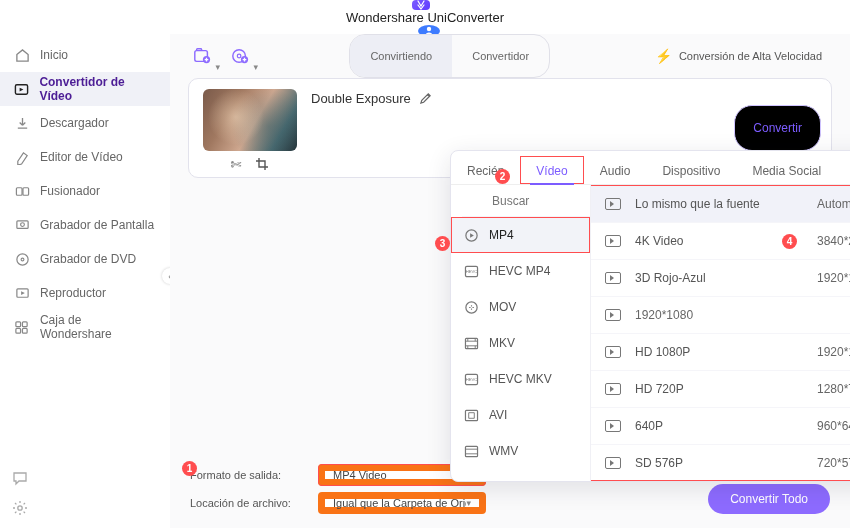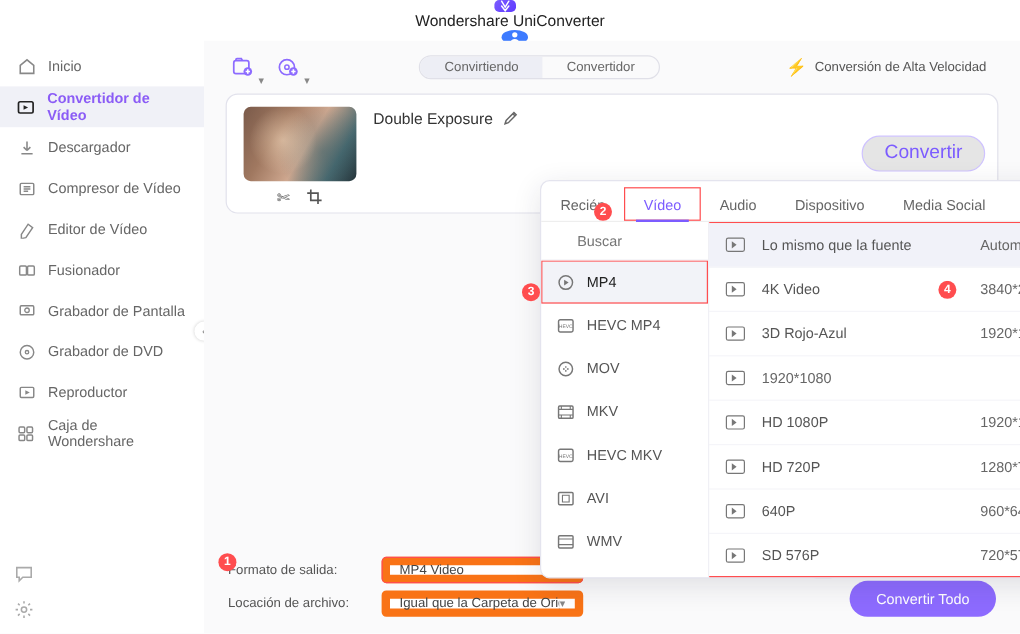--- a/index.html
+++ b/index.html
@@ -9,53 +9,53 @@
   .logo svg { width:10px; height:10px; }
   .titlebar .title { font-size: 13px; color: #222; font-weight: 500; }
   .titlebar .spacer { flex: 1; }
   .titlebar .tico { width: 22px; height: 22px; display:flex; align-items:center; justify-content:center; color:#555; margin-left:8px; cursor:pointer; font-size:14px; }
   .tico.round { width:22px; height:22px; border-radius:50%; background:#3d7bff; color:#fff; font-size:11px; }
   .tico.hp { width:22px; height:22px; border-radius:50%; border:1.5px solid #888; }
 
   .container { display:flex; height: calc(528px - 34px); }
   .sidebar { width: 170px; padding-top: 4px; position:relative; }
   .side-item { height: 34px; display:flex; align-items:center; padding: 0 14px; color:#666; cursor:pointer; font-size:12px; gap:10px; }
-  .side-item.active { background:#f0f1f7; color:#8b5cf6; font-weight:600; }
+  .side-item.active { background:#f0f1f7; color:#4c1d95; font-weight:600; }
   .side-ico { width:16px; height:16px; display:flex; align-items:center; justify-content:center; color:#888; }
   .side-item.active .side-ico { color:#222; }
   .side-collapse { position:absolute; right:-8px; top:234px; width:16px; height:16px; border-radius:50%; background:#fff; box-shadow:0 0 3px rgba(0,0,0,.2); display:flex; align-items:center; justify-content:center; font-size:10px; color:#888; cursor:pointer;}
 
   .main { flex:1; background:#fafafb; display:flex; flex-direction:column; position:relative; }
   .topbar { height:44px; display:flex; align-items:center; padding:0 18px; gap:10px; }
   .addbtn { width:28px; height:28px; display:flex; align-items:center; justify-content:center; cursor:pointer; position:relative;}
   .addbtn svg { width:18px; height:18px; }
   .addbtn .chev { font-size:9px; color:#888; position:absolute; right:-4px; bottom:-2px;}
-  .seg { display:flex; border:1px solid #e0e0e8; border-radius:16px; height:20px; overflow:hidden; }
+  .seg { display:flex; border:1px solid #e0e0e8; border-radius:16px; height:44px; overflow:hidden; }
   .seg div { padding: 0 20px; display:flex; align-items:center; font-size:11px; color:#666; cursor:pointer;}
   .seg div.active { background:#edeef5; }
   .hs { display:flex; align-items:center; gap:6px; color:#555; font-size:11px; cursor:pointer; padding:0 10px;}
   .hs .bolt { color:#8a6cff; font-size:14px;}
 
   .card { margin: 0 18px; background:#fff; border:1px solid #e2e2ec; border-radius:10px; height:100px; display:flex; align-items:flex-start; padding:10px 14px; position:relative;}
   .thumbwrap { display:flex; flex-direction:column; align-items:center; }
   .thumb { width:94px; height:62px; border-radius:6px; background: linear-gradient(120deg,#7a5a4a 0%, #a07860 30%, #cfa890 55%, #4a6a70 80%, #243238 100%); position:relative; overflow:hidden;}
   .thumb::after{ content:""; position:absolute; inset:0; background: radial-gradient(circle at 35% 45%, rgba(255,230,200,.5), transparent 40%), radial-gradient(circle at 70% 60%, rgba(50,90,100,.4), transparent 50%);}
   .thumbtools { display:flex; gap:14px; margin-top:6px; color:#555; font-size:13px;}
   .thumbtools span{ cursor:pointer; }
   .filetitle { display:flex; align-items:center; gap:8px; margin-left:14px; margin-top:2px; font-size:13px; color:#333;}
-  .convert-btn-ghost { position:absolute; right:10px; top:50%; transform:translateY(-50%); background:#e5e5e5; color:#7c5cff; border:1px solid #cfc3ff; border-radius:18px; height:30px; padding:0 18px; font-size:16px; cursor:pointer;}
+  .convert-btn-ghost { position:absolute; right:10px; top:50%; transform:translateY(-50%); background:#000000; color:#7c5cff; border:1px solid #cfc3ff; border-radius:18px; height:46px; padding:0 18px; font-size:12px; cursor:pointer;}
 
   .popup { position:absolute; left:280px; top:116px; width:568px; height:332px; background:#fff; border:1px solid #e4e4ee; border-radius:8px; box-shadow:0 6px 24px rgba(30,30,60,.12); display:flex; flex-direction:column; z-index:5;}
   .ptabs { display:flex; height:34px; border-bottom:1px solid #eee; align-items:flex-end;}
   .ptab { padding: 8px 16px 6px; font-size:12px; color:#666; cursor:pointer; position:relative;}
   .ptab.active { color:#7c5cff; }
   .ptab.active::after{ content:""; position:absolute; left:10px; right:10px; bottom:-1px; height:2px; background:#7c5cff;}
   .pbody { display:flex; flex:1; min-height:0;}
   .fmtcol { width:140px; border-right:1px solid #f0f0f5; display:flex; flex-direction:column;}
-  .search { height:32px; display:flex; align-items:center; gap:6px; padding:0 24px; color:#aaa; border-bottom:1px solid #f4f4f8;}
+  .search { height:32px; display:flex; align-items:center; gap:6px; padding:0 24px; color:#aaa; border-bottom:1px solid #f4f4f8;margin-left:11px;}
   .search input{ border:none; outline:none; font-size:12px; flex:1; background:transparent; color:#555;}
   .fmtlist { flex:1; overflow:auto;}
   .fmt { height:36px; display:flex; align-items:center; gap:10px; padding:0 12px; font-size:12px; color:#555; cursor:pointer;}
   .fmt.sel { background:#f2f3f8; color:#222;}
   .fmtico{ width:16px; height:16px; display:flex; align-items:center; justify-content:center; color:#777;}
   .rescol { flex:1; overflow:auto;}
   .res { height:37px; display:flex; align-items:center; padding:0 14px; gap:14px; border-bottom:1px solid #f5f5f9; font-size:12px; color:#555; cursor:pointer;}
   .res.sel { background:#f1f2f9;}
   .res .playico{ width:16px; height:12px; border:1.3px solid #777; border-radius:2px; position:relative; flex:0 0 auto;}
   .res .playico::after{ content:""; position:absolute; left:4px; top:2px; border-left:4px solid #777; border-top:3px solid transparent; border-bottom:3px solid transparent;}
@@ -149,29 +149,20 @@
       <span class="side-ico">
           <svg width="15" height="15" viewBox="0 0 16 16">
             <path d="M8 2v8m0 0l-3-3m3 3l3-3M3 13h10" fill="none" stroke="currentColor" stroke-width="1.4"></path>
           </svg>
         </span>
       <span>Descargador</span>
     </div>
     <div class="side-item">
       <span class="side-ico">
           <svg width="15" height="15" viewBox="0 0 16 16">
-            <rect x="2" y="3" width="12" height="10" rx="1" fill="none" stroke="currentColor" stroke-width="1.3"></rect>
-            <path d="M5 6h6M5 8h6M5 10h4" stroke="currentColor" stroke-width="1.2"></path>
-          </svg>
-        </span>
-      <span>Compresor de Vídeo</span>
-    </div>
-    <div class="side-item">
-      <span class="side-ico">
-          <svg width="15" height="15" viewBox="0 0 16 16">
             <path d="M3 12l6-9 4 3-6 9-4 1z" fill="none" stroke="currentColor" stroke-width="1.3"></path>
           </svg>
         </span>
       <span>Editor de Vídeo</span>
     </div>
     <div class="side-item">
       <span class="side-ico">
           <svg width="15" height="15" viewBox="0 0 16 16">
             <rect x="1.5" y="4" width="6" height="8" rx="1" fill="none" stroke="currentColor" stroke-width="1.3"></rect>
             <rect x="8.5" y="4" width="6" height="8" rx="1" fill="none" stroke="currentColor" stroke-width="1.3"></rect>

